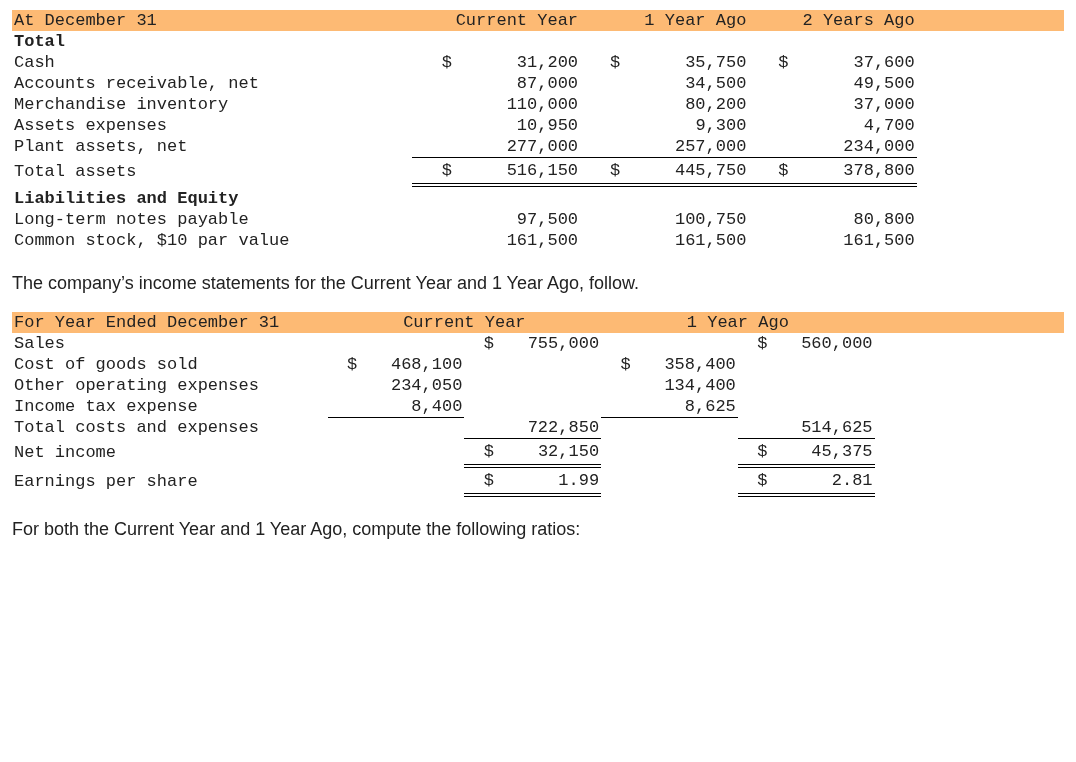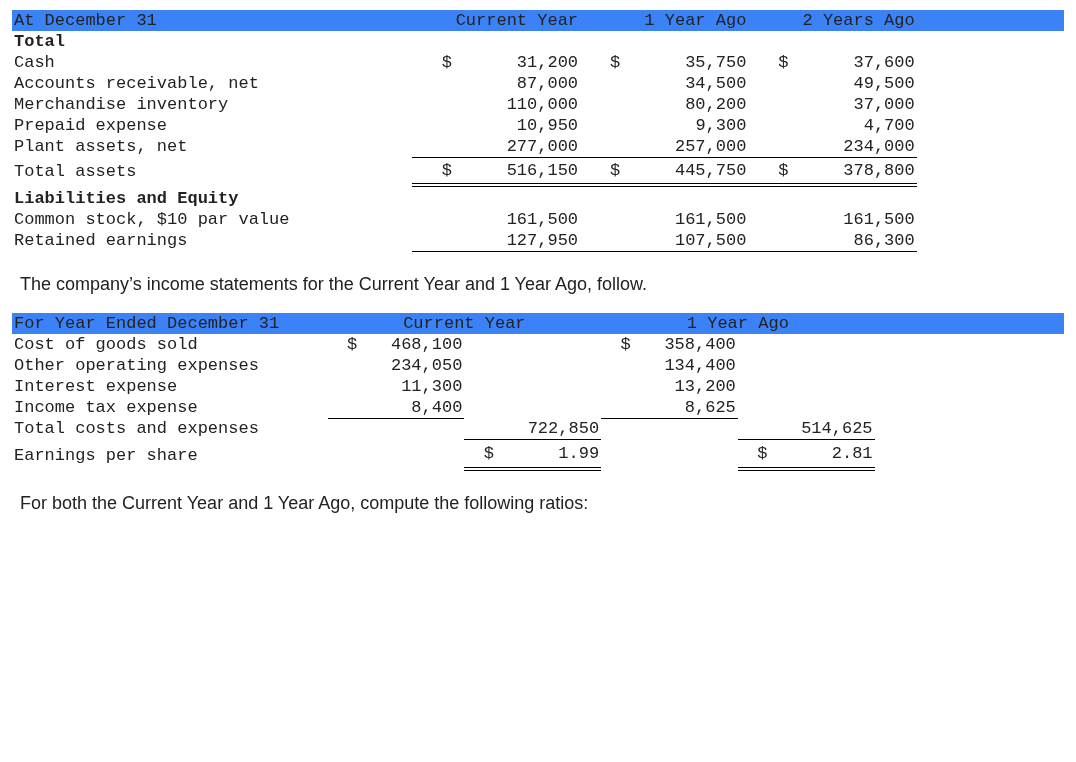--- a/index.html
+++ b/index.html
@@ -18,29 +18,29 @@
   }
   table {
     border-collapse: collapse;
     width: 100%;
   }
   td {
     padding: 1px 2px;
     white-space: nowrap;
   }
   .hdr-row td {
-    background: #3b82f6;
+    background: #fdba74;
   }
   .bold { font-weight: bold; }
   .r { text-align: right; }
   .narrative {
     font-family: Arial, Helvetica, sans-serif;
     font-size: 18px;
     color: #222;
-    margin: 22px 0 18px 8px;
+    margin: 22px 0 18px 0;
   }
   
   .bs .c1 { width: 38%; }
   .bs .c2 { width: 4%; }
   .bs .c3 { width: 12%; }
   .bs .c4 { width: 4%; }
   .bs .c5 { width: 12%; }
   .bs .c6 { width: 4%; }
   .bs .c7 { width: 12%; }
   .bs .c8 { width: 14%; }
@@ -107,21 +107,21 @@
     <td>Merchandise inventory</td>
     <td class="r"></td>
     <td class="r">110,000</td>
     <td class="r"></td>
     <td class="r">80,200</td>
     <td class="r"></td>
     <td class="r">37,000</td>
     <td></td>
   </tr>
   <tr>
-    <td>Prepaid expense</td>
+    <td>Assets expenses</td>
     <td class="r"></td>
     <td class="r">10,950</td>
     <td class="r"></td>
     <td class="r">9,300</td>
     <td class="r"></td>
     <td class="r">4,700</td>
     <td></td>
   </tr>
   <tr>
     <td>Plant assets, net</td>
@@ -142,37 +142,37 @@
     <td class="r" style="border-bottom:4px double #000">$</td>
     <td class="r" style="border-bottom:4px double #000">378,800</td>
     <td></td>
   </tr>
   <tr>
     <td class="bold" style="padding-top:4px">Liabilities and Equity</td>
     <td colspan="7"></td>
   </tr>
 
   <tr>
+    <td>Long-term notes payable</td>
+    <td class="r"></td>
+    <td class="r">97,500</td>
+    <td class="r"></td>
+    <td class="r">100,750</td>
+    <td class="r"></td>
+    <td class="r">80,800</td>
+    <td></td>
+  </tr>
+  <tr>
     <td>Common stock, $10 par value</td>
     <td class="r"></td>
     <td class="r">161,500</td>
     <td class="r"></td>
     <td class="r">161,500</td>
     <td class="r"></td>
     <td class="r">161,500</td>
-    <td></td>
-  </tr>
-  <tr>
-    <td>Retained earnings</td>
-    <td class="r" style="border-bottom:1.5px solid #000"></td>
-    <td class="r" style="border-bottom:1.5px solid #000">127,950</td>
-    <td class="r" style="border-bottom:1.5px solid #000"></td>
-    <td class="r" style="border-bottom:1.5px solid #000">107,500</td>
-    <td class="r" style="border-bottom:1.5px solid #000"></td>
-    <td class="r" style="border-bottom:1.5px solid #000">86,300</td>
     <td></td>
   </tr>
 </tbody>
   </table>
 
 <p class="narrative">The company’s income statements for the Current Year and 1 Year Ago, follow.</p>
 
 <table class="is mono">
   <colgroup>
     <col class="c1">
@@ -186,20 +186,32 @@
       <col class="c9">
       <col class="cpad">
   </colgroup>
   <tbody>
       <tr class="hdr-row">
     <td>For Year Ended December 31</td>
     <td colspan="4" style="text-align:center">Current Year</td>
     <td colspan="4" style="text-align:center">1 Year Ago</td>
     <td></td>
   </tr>
+  <tr>
+    <td>Sales</td>
+    <td></td>
+        <td></td>
+    <td class="r">$</td>
+    <td class="r">755,000</td>
+    <td></td>
+        <td></td>
+    <td class="r">$</td>
+    <td class="r">560,000</td>
+    <td></td>
+  </tr>
 
   <tr>
     <td>Cost of goods sold</td>
     <td class="r">$</td>
     <td class="r">468,100</td>
     <td></td>
         <td></td>
     <td class="r">$</td>
     <td class="r">358,400</td>
     <td></td>
@@ -212,32 +224,20 @@
     <td class="r">234,050</td>
     <td></td>
         <td></td>
     <td class="r"></td>
     <td class="r">134,400</td>
     <td></td>
         <td></td>
         <td></td>
   </tr>
   <tr>
-    <td>Interest expense</td>
-    <td class="r"></td>
-    <td class="r">11,300</td>
-    <td></td>
-        <td></td>
-    <td class="r"></td>
-    <td class="r">13,200</td>
-    <td></td>
-        <td></td>
-        <td></td>
-  </tr>
-  <tr>
     <td>Income tax expense</td>
     <td class="r" style="border-bottom:1.5px solid #000"></td>
     <td class="r" style="border-bottom:1.5px solid #000">8,400</td>
     <td></td>
         <td></td>
     <td class="r" style="border-bottom:1.5px solid #000"></td>
     <td class="r" style="border-bottom:1.5px solid #000">8,625</td>
     <td></td>
         <td></td>
         <td></td>
@@ -245,20 +245,32 @@
   <tr>
     <td>Total costs and expenses</td>
     <td></td>
         <td></td>
     <td class="r" style="border-bottom:1.5px solid #000"></td>
     <td class="r" style="border-bottom:1.5px solid #000">722,850</td>
     <td></td>
         <td></td>
     <td class="r" style="border-bottom:1.5px solid #000"></td>
     <td class="r" style="border-bottom:1.5px solid #000">514,625</td>
+    <td></td>
+  </tr>
+  <tr>
+    <td style="padding-top:4px;padding-bottom:4px">Net income</td>
+    <td></td>
+        <td></td>
+    <td class="r" style="border-bottom:4px double #000">$</td>
+    <td class="r" style="border-bottom:4px double #000">32,150</td>
+    <td></td>
+        <td></td>
+    <td class="r" style="border-bottom:4px double #000">$</td>
+    <td class="r" style="border-bottom:4px double #000">45,375</td>
     <td></td>
   </tr>
   <tr>
     <td style="padding-top:6px;padding-bottom:4px">Earnings per share</td>
     <td></td>
         <td></td>
     <td class="r" style="border-bottom:4px double #000">$</td>
     <td class="r" style="border-bottom:4px double #000">1.99</td>
     <td></td>
         <td></td>

